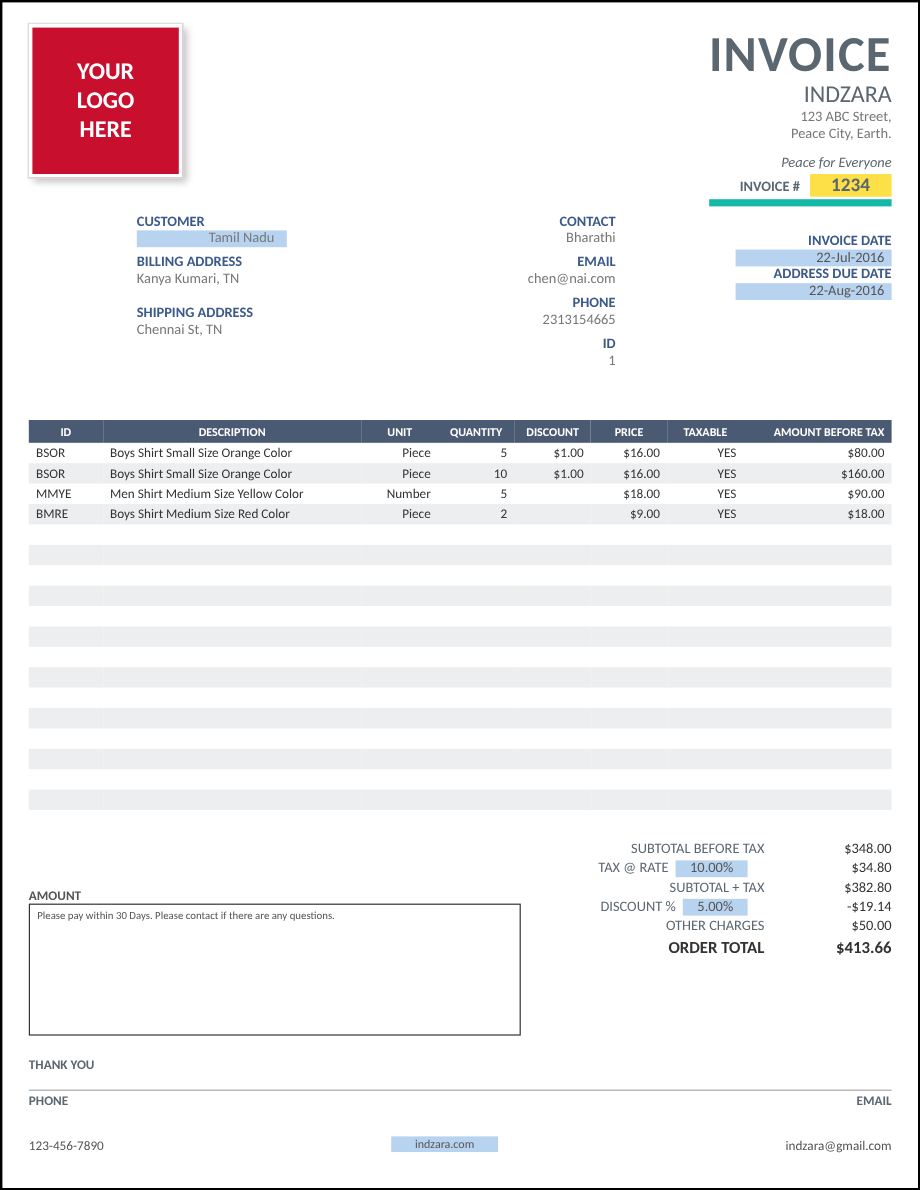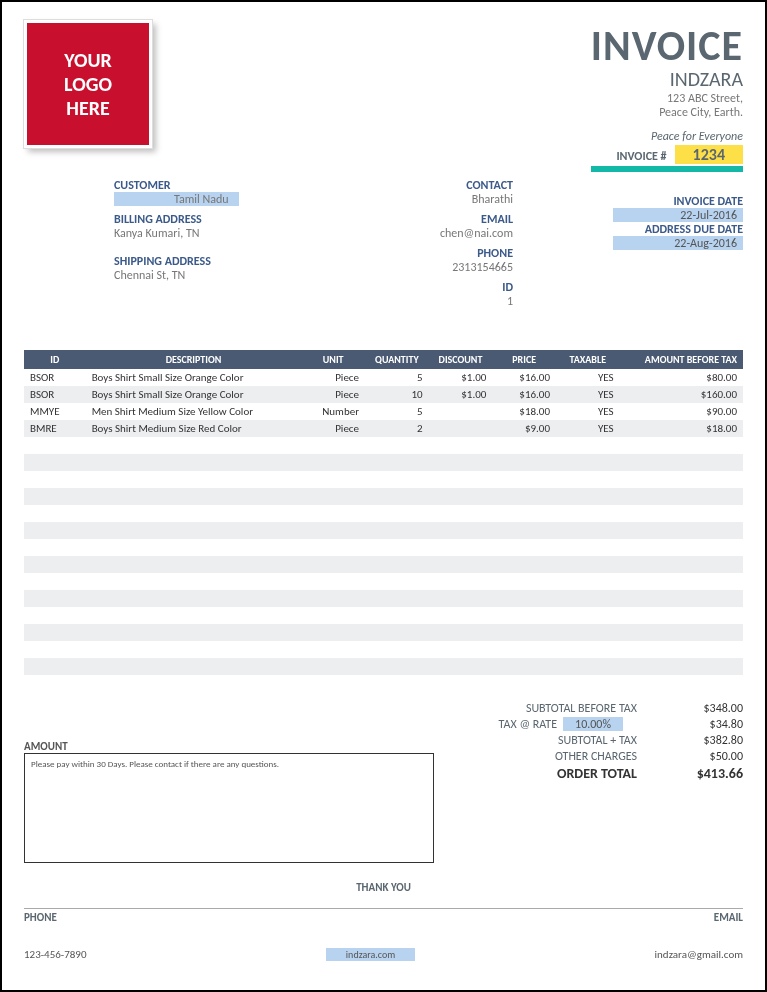--- a/index.html
+++ b/index.html
@@ -36,21 +36,21 @@
   .totals { display: flex; margin-top: 8px; }
   .notes-col { width: 420px; }
   .notes-label { font-size: 11px; font-weight: bold; color: #555; margin-top: 40px; }
   .notes-box { border: 1px solid #333; width: 410px; height: 110px; padding: 4px 6px; font-size: 9px; color: #555; }
   .sum-col { flex: 1; }
   .sum-row { display: flex; justify-content: flex-end; align-items: baseline; padding: 1px 0; }
   .sum-label { text-align: right; color: #5b6770; font-size: 12px; padding-right: 6px; }
   .sum-hl { background: #b8d3ef; padding: 0 12px; color: #555; font-size: 12px; margin-right: 20px; }
   .sum-val { width: 100px; text-align: right; font-size: 12px; color: #333; }
   .sum-row.total .sum-label, .sum-row.total .sum-val { font-weight: bold; font-size: 14px; color: #333; }
-  .footer-thanks { text-align: center; font-size: 11px; font-weight: bold; color: #5b6770; margin-top: 18px; }
+  .footer-thanks { text-align: left; font-size: 11px; font-weight: bold; color: #5b6770; margin-top: 18px; }
   .footer-row { display: flex; justify-content: space-between; align-items: flex-end; margin-top: 14px; border-top: 1px solid #aaa; padding-top: 2px; }
   .foot-left { text-align: left; }
   .foot-mid { text-align: center; flex: 1; }
   .foot-right { text-align: right; }
   .foot-label { font-size: 11px; color: #5b6770; font-weight: bold; }
   .foot-val { font-size: 11px; color: #555; margin-top: 24px; }
   .foot-web { background: #b8d3ef; padding: 0 20px; font-size: 10px; color: #555; display: inline-block; }
 </style>
 </head>
 <body>
@@ -323,20 +323,25 @@
       <div class="sum-row">
         <span class="sum-label">TAX @ RATE</span>
         <span class="sum-hl">10.00%</span>
         <span class="sum-val">$34.80</span>
       </div>
       <div class="sum-row">
         <span class="sum-label">SUBTOTAL + TAX</span>
         <span class="sum-val">$382.80</span>
       </div>
       <div class="sum-row">
+        <span class="sum-label">DISCOUNT %</span>
+        <span class="sum-hl">5.00%</span>
+        <span class="sum-val">-$19.14</span>
+      </div>
+      <div class="sum-row">
         <span class="sum-label">OTHER CHARGES</span>
         <span class="sum-val">$50.00</span>
       </div>
       <div class="sum-row total">
         <span class="sum-label">ORDER TOTAL</span>
         <span class="sum-val">$413.66</span>
       </div>
     </div>
   </div>
 

